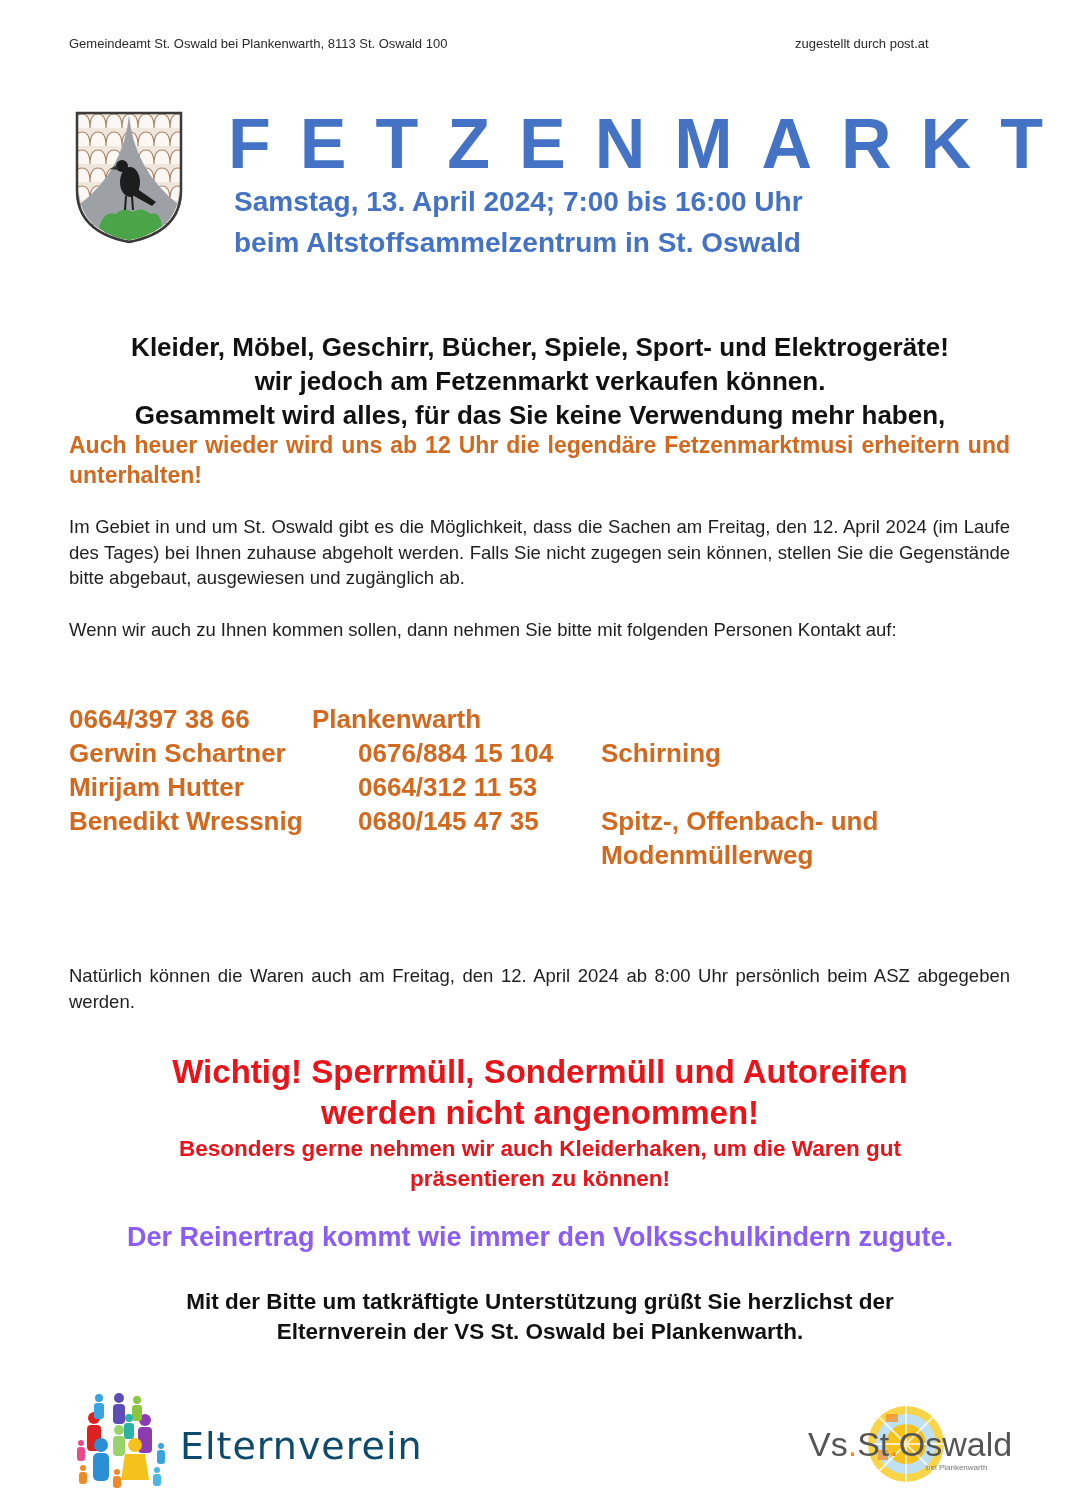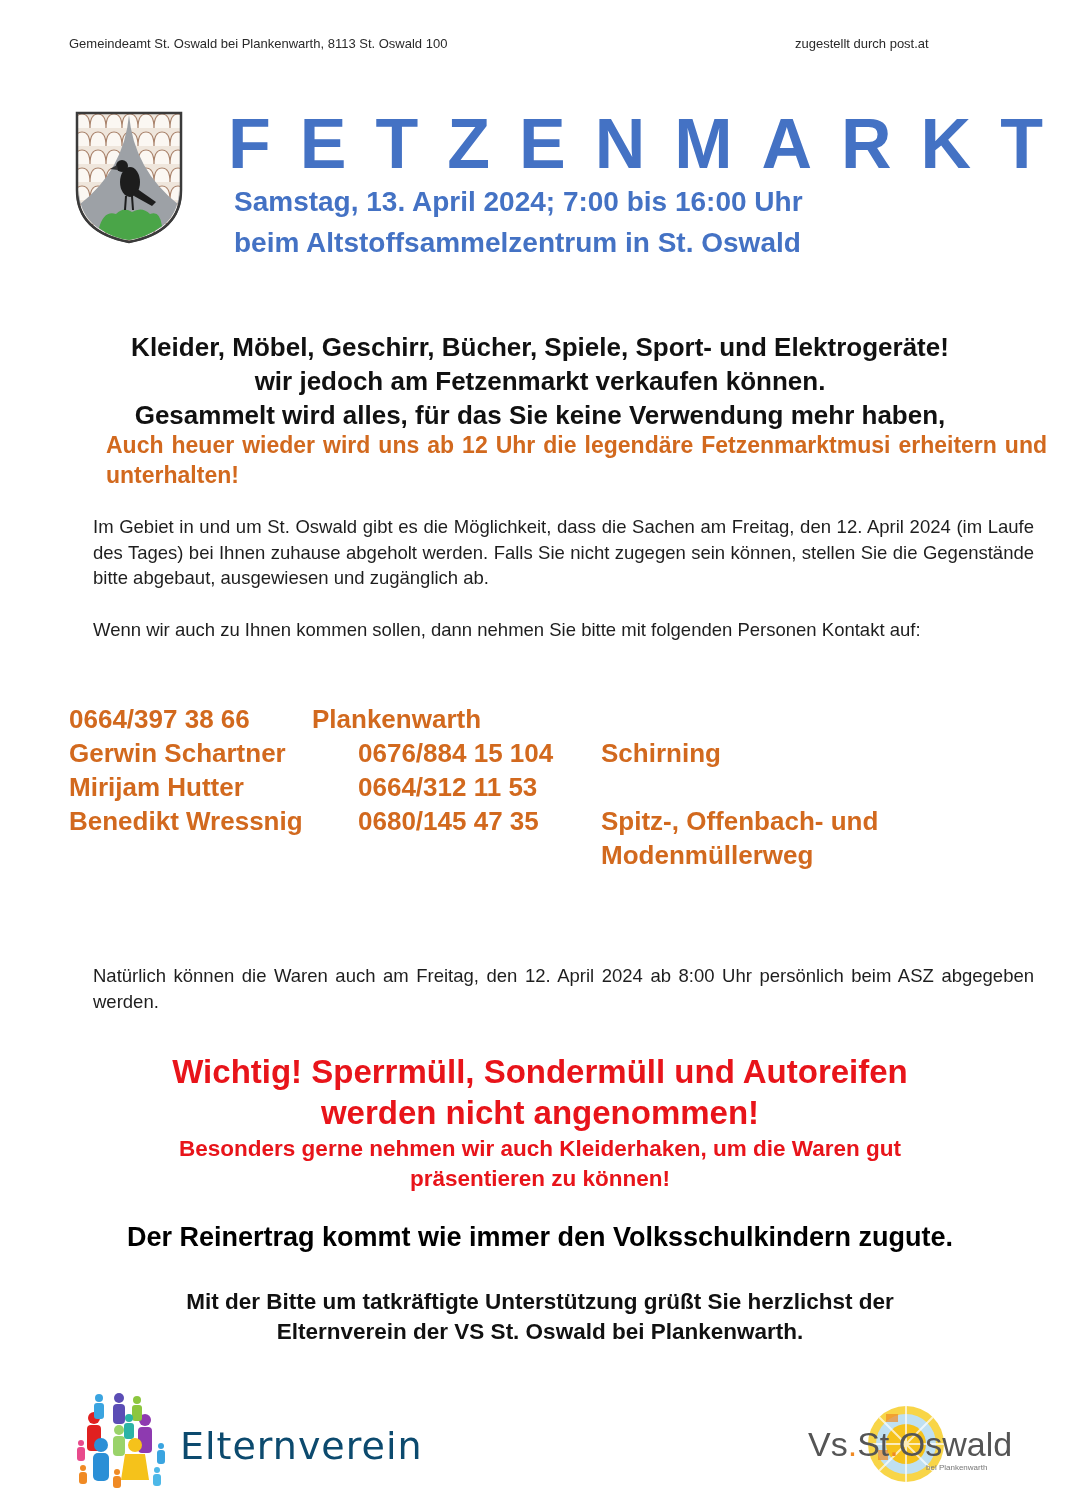--- a/index.html
+++ b/index.html
@@ -16,43 +16,43 @@
   #title { left: 228px; top: 104px; font-size: 70px; font-weight: bold; color: #4472c4;
            letter-spacing: 29px; line-height: 80px; white-space: nowrap; text-align: right; }
   .subtitle { left: 234px; font-size: 28px; font-weight: bold; color: #4472c4; white-space: nowrap; }
   #date-line { top: 186px; }
   #venue-line { top: 227px; }
 
   #intro { left: 60px; width: 960px; top: 294px; text-align: center; font-size: 26px;
            font-weight: bold; color: #111; line-height: 34px; margin-top: 36px; }
 
   #music { left: 69px; width: 941px; top: 430px; font-size: 23px; font-weight: bold; color: #d2691e;
-           line-height: 30px; text-align: justify; text-align-last: left; margin-left: 37px; }
+           line-height: 30px; text-align: justify; text-align-last: left; }
 
   .body-p { left: 69px; width: 941px; font-size: 18.5px; color: #1e1e1e; line-height: 25.5px;
-            text-align: justify; margin-left: 24px; }
+            text-align: justify; }
   #pickup { top: 514px; }
   #contact-intro { top: 617px; text-align-last: left; }
 
   #contacts { left: 69px; top: 702px; width: 950px; font-size: 26px; font-weight: bold; color: #d2691e;
               line-height: 34px; }
   .crow { display: flex; }
   .c-name { width: 289px; flex: none; }
   .c-phone { width: 243px; flex: none; }
   .c-area { flex: 1; }
 
   #dropoff { top: 963px; text-align-last: left; }
 
   #warning { left: 60px; width: 960px; top: 1051px; text-align: center; font-size: 33px; font-weight: bold;
              color: #e8141a; line-height: 41px; }
   #hangers { left: 60px; width: 960px; top: 1134px; text-align: center; font-size: 22.5px; font-weight: bold;
              color: #e8141a; line-height: 30px; }
 
   #proceeds { left: 60px; width: 960px; top: 1222px; text-align: center; font-size: 27px; font-weight: bold;
-              color: #000000; }
+              color: #8b5cf6; }
 
   #closing { left: 60px; width: 960px; top: 1287px; text-align: center; font-size: 22.5px; font-weight: bold;
              color: #111; line-height: 30px; }
 
   #ev-logo { left: 69px; top: 1388px; width: 102px; height: 102px; }
   #ev-label { left: 180px; top: 1424px; font-size: 38px; font-family: "DejaVu Sans", sans-serif; color: #0c4a6e;
               letter-spacing: 1px; }
 
   #vs-logo { left: 806px; top: 1400px; width: 210px; height: 85px; }
 </style>

